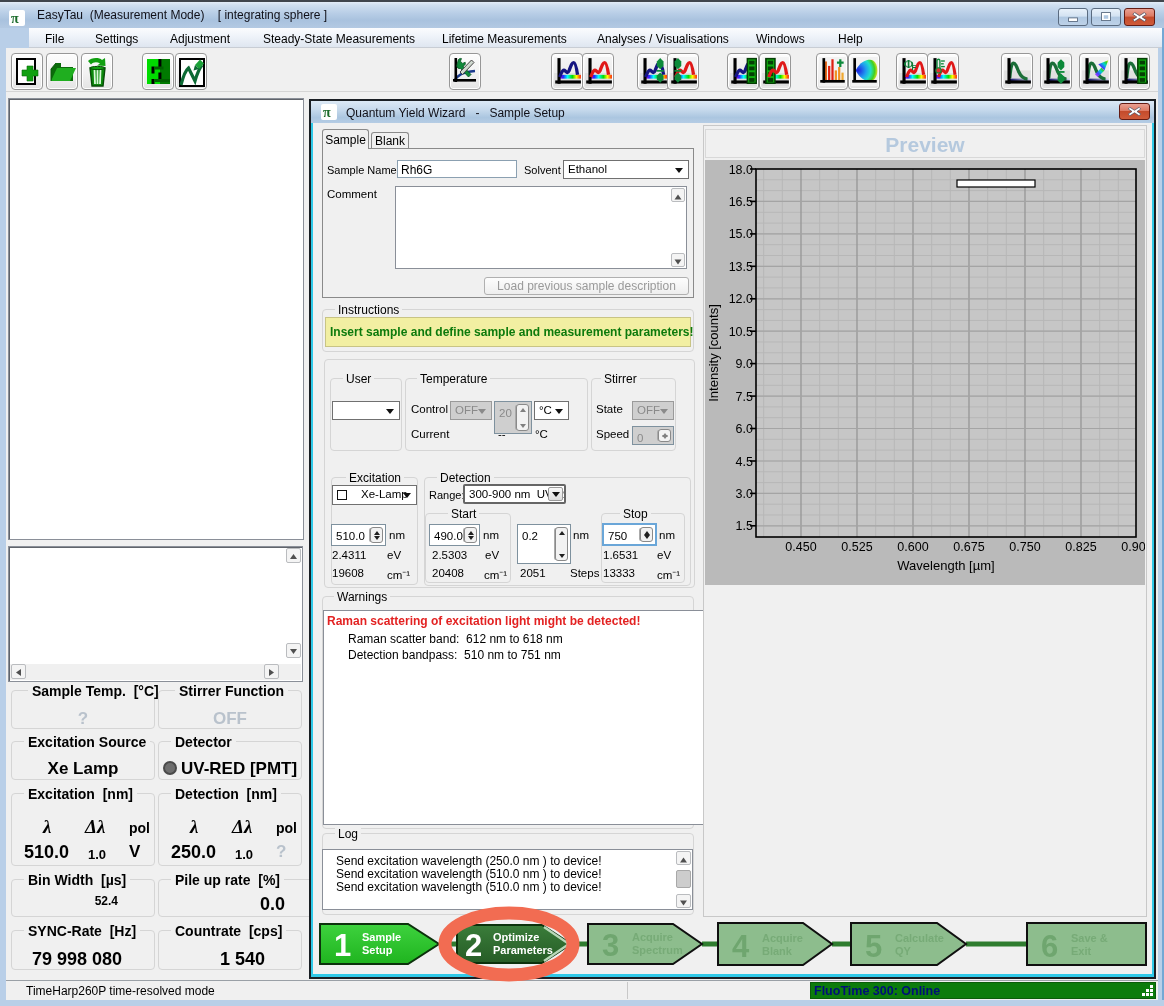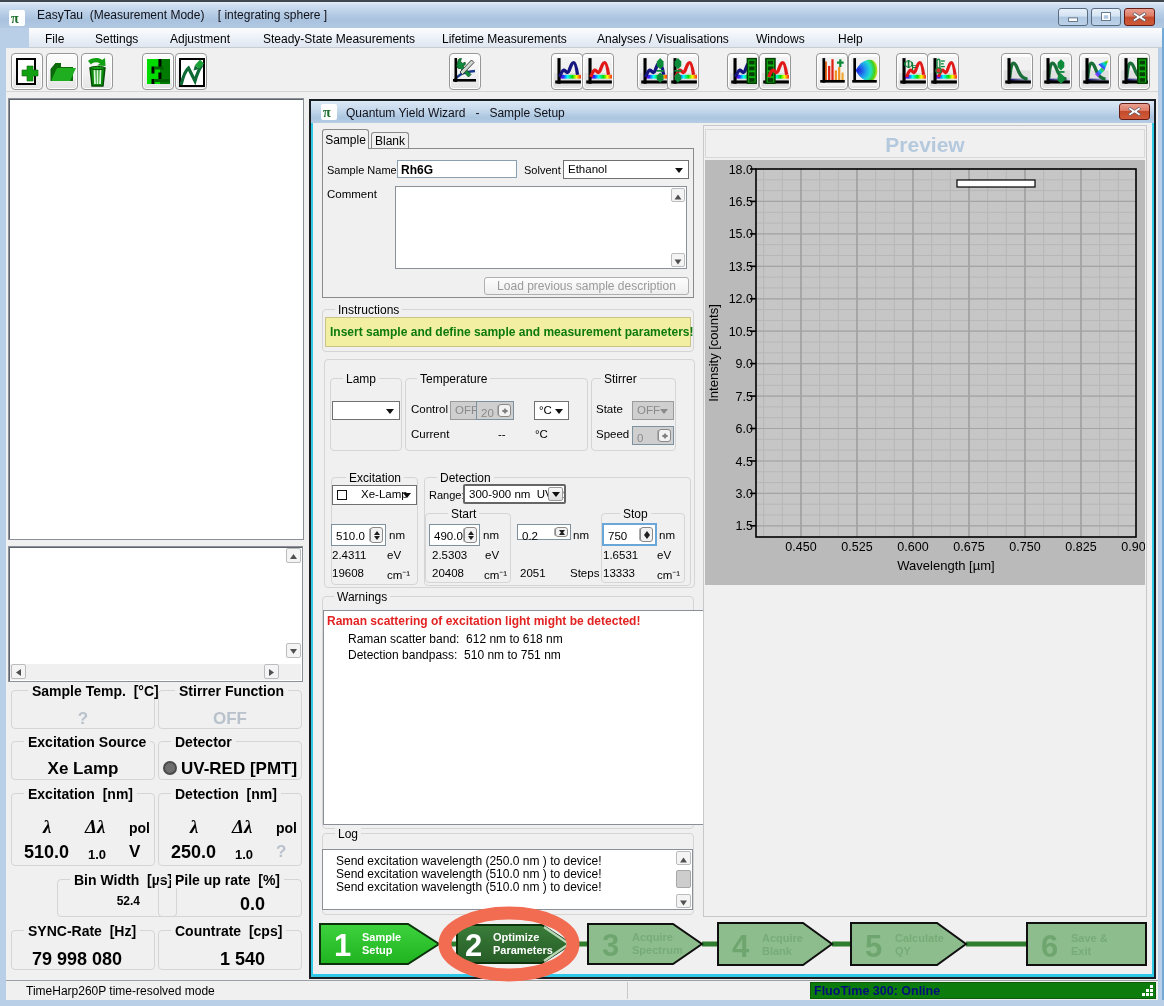--- a/index.html
+++ b/index.html
@@ -400,25 +400,25 @@
 <div class="grp sg" style="left:158px; top:793px; width:144px; height:73px;">
     <span class="glabel" style="left:12px;">Detection&nbsp; [nm]</span>
   <div style="position:absolute; left:31px; top:22px; font-size:19px; font-weight:bold; font-family:'Liberation Serif',serif; font-style:italic;">λ</div>
   <div style="position:absolute; left:73px; top:22px; font-size:19px; font-weight:bold; font-family:'Liberation Serif',serif; font-style:italic;">Δλ</div>
   <div style="position:absolute; left:117px; top:26px; font-size:14px; font-weight:bold;">pol</div>
   <div style="position:absolute; left:12px; top:48px; font-size:18px; font-weight:bold;">250.0</div>
   <div style="position:absolute; left:76px; top:53px; font-size:13px; font-weight:bold;">1.0</div>
   <div style="position:absolute; left:117px; top:48px; font-size:17px; font-weight:bold; color:#b9c2cc;">?</div>
   </div>
 
-<div class="grp sg" style="left:11px; top:879px; width:120px; height:38px;margin-left:46px;">
+<div class="grp sg" style="left:11px; top:879px; width:144px; height:38px;">
     <span class="glabel" style="left:12px;">Bin Width&nbsp; [µs]</span>
   <div style="position:absolute; right:36px; top:14px; font-size:12px; font-weight:bold;">52.4</div>
   </div>
-<div class="grp sg" style="left:158px; top:879px; width:144px; height:38px;padding-left:48px;">
+<div class="grp sg" style="left:158px; top:879px; width:164px; height:38px;padding-left:48px;">
     <span class="glabel" style="left:12px;">Pile up rate&nbsp; [%]</span>
   <div style="position:absolute; right:36px; top:14px; font-size:18px; font-weight:bold;">0.0</div>
   </div>
 
 <div class="grp sg" style="left:11px; top:930px; width:144px; height:40px;">
     <span class="glabel" style="left:12px;">SYNC-Rate&nbsp; [Hz]</span>
   <div style="position:absolute; left:20px; top:18px; font-size:18px; font-weight:bold; white-space:nowrap;">79 998 080</div>
   </div>
 <div class="grp sg" style="left:158px; top:930px; width:144px; height:40px;">
     <span class="glabel" style="left:12px;">Countrate&nbsp; [cps]</span>
@@ -440,21 +440,21 @@
       </svg>
     </div>
   <div class="cyan" style="left:0; top:22px; width:2px; height:854px;"></div>
   <div class="cyan" style="left:841px; top:22px; width:2px; height:854px;"></div>
   <div class="cyan" style="left:0; top:873px; width:843px; height:3px;"></div>
 
   <div class="tab" style="left:11px; top:28px; width:47px; height:20px; z-index:2; padding-top:3px;">Sample</div>
   <div class="tab" style="left:60px; top:31px; width:38px; height:17px; padding-top:1px;">Blank</div>
   <div class="abs" style="left:11px; top:47px; width:372px; height:150px; border:1px solid #8a8a8a; background:#f0f0f0; z-index:1;"></div>
   <div class="lbl" style="left:16px; top:63px; z-index:3; font-size:11px;">Sample Name</div>
-  <div class="input" style="left:86px; top:59px; width:120px; height:18px; z-index:3;font-weight:bold;">Rh6G</div>
+  <div class="input" style="left:86px; top:59px; width:120px; height:18px; z-index:3;">Rh6G</div>
   <div class="lbl" style="left:213px; top:63px; z-index:3; font-size:11px;">Solvent</div>
   <div class="combo" style="left:252px; top:59px; width:126px; height:19px; z-index:3;">Ethanol<span class="arr"></span></div>
   <div class="lbl" style="left:16px; top:87px; z-index:3; font-size:11.5px;">Comment</div>
   <div class="whitebox" style="left:84px; top:85px; width:292px; height:83px; z-index:3;">
     <div class="sbtn" style="right:1px; top:1px; width:14px; height:14px;"><svg width="12" height="12">
           <path d="M6 3.5 L9.5 8.5 L2.5 8.5 Z" fill="#505050"></path>
         </svg></div>
     <div class="sbtn" style="right:1px; bottom:1px; width:14px; height:14px;"><svg width="12" height="12">
           <path d="M6 8.5 L9.5 3.5 L2.5 3.5 Z" fill="#505050"></path>
         </svg></div>
@@ -464,32 +464,32 @@
   <div class="gwrap" style="left:11px; top:208px; width:372px; height:43px;">
       <span class="glabel" style="left:12px;">Instructions</span>
     </div>
   <div class="abs" style="left:14px; top:216px; width:366px; height:30px; background:#f2efa2; border:1px solid #c8c485;">
     <div style="position:absolute; left:4px; top:7px; font-size:12px; font-weight:bold; color:#0c7a0c; white-space:nowrap;">Insert sample and define sample and measurement parameters!</div>
   </div>
 
   <div class="gwrap" style="left:13px; top:258px; width:371px; height:229px;"></div>
 
   <div class="gwrap" style="left:19px; top:277px; width:72px; height:73px;">
-      <span class="glabel" style="left:12px;">Lamp</span>
+      <span class="glabel" style="left:12px;">User</span>
     </div>
   <div class="combo" style="left:21px; top:300px; width:68px; height:19px;">
       <span class="arr"></span>
     </div>
 
   <div class="gwrap" style="left:94px; top:277px; width:183px; height:73px;">
       <span class="glabel" style="left:11px;">Temperature</span>
     </div>
   <div class="lbl" style="left:100px; top:302px;">Control</div>
   <div class="combo dis" style="left:139px; top:300px; width:42px; height:19px;">OFF<span class="arr"></span></div>
-  <div class="spinbox dis" style="left:165px; top:300px; width:38px; height:19px;">
+  <div class="spinbox dis" style="left:183px; top:300px; width:38px; height:33px;">
       <span class="val">20</span>
       <span class="spin dis"></span>
     </div>
   <div class="combo" style="left:223px; top:300px; width:35px; height:19px;">°C<span class="arr"></span></div>
   <div class="lbl" style="left:100px; top:327px;">Current</div>
   <div class="lbl" style="left:187px; top:327px;">--</div>
   <div class="lbl" style="left:224px; top:327px;">°C</div>
 
   <div class="gwrap" style="left:280px; top:277px; width:85px; height:73px;">
       <span class="glabel" style="left:9px;">Stirrer</span>
@@ -529,21 +529,21 @@
   <div class="spinbox" style="left:118px; top:423px; width:51px; height:22px;">
       <span class="val">490.0</span>
       <span class="spin"></span>
     </div>
   <div class="lbl" style="left:172px; top:428px;">nm</div>
   <div class="lbl" style="left:121px; top:448px;">2.5303</div>
     <div class="lbl" style="left:174px; top:448px;">eV</div>
   <div class="lbl" style="left:121px; top:466px;">20408</div>
     <div class="lbl" style="left:173px; top:466px;">cm⁻¹</div>
 
-  <div class="spinbox" style="left:206px; top:423px; width:54px; height:16px;text-align:right;">
+  <div class="spinbox" style="left:206px; top:423px; width:54px; height:40px;text-align:right;">
       <span class="val">0.2</span>
       <span class="spin"></span>
     </div>
   <div class="lbl" style="left:262px; top:428px;">nm</div>
   <div class="lbl" style="left:209px; top:466px;">2051</div>
     <div class="lbl" style="left:259px; top:466px;">Steps</div>
 
   <div class="gwrap" style="left:290px; top:412px; width:84px; height:70px;">
       <span class="glabel" style="left:18px;">Stop</span>
     </div>

